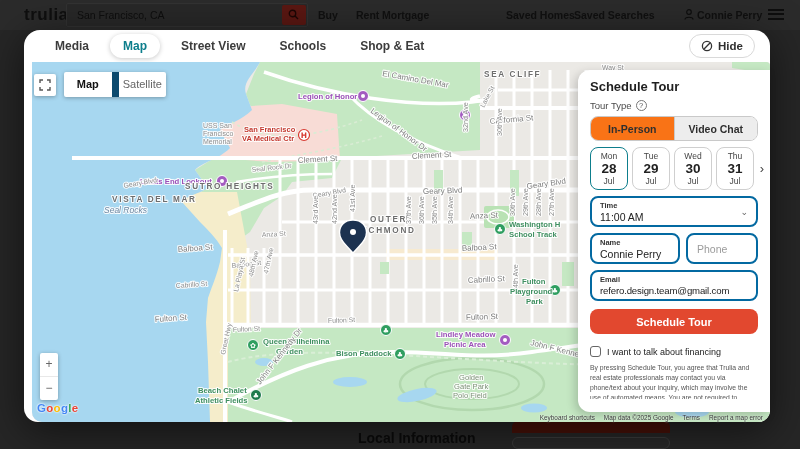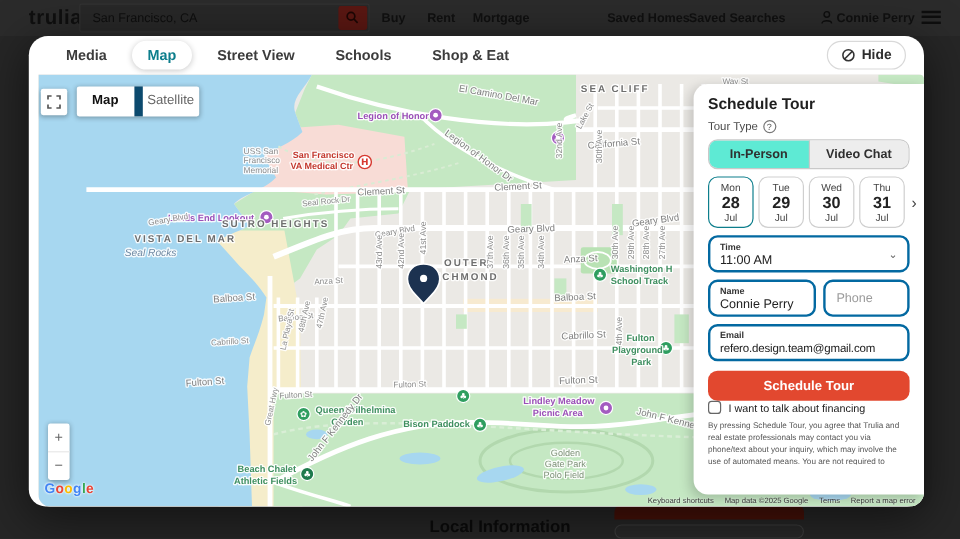--- a/index.html
+++ b/index.html
@@ -61,40 +61,40 @@
   .attr { position:absolute; right:7px; bottom:1px; font-size:6.4px; color:#3a3a3a; text-shadow:0 0 2px #fff; display:flex; gap:9px; }
 
   
   .panel { position:absolute; left:554px; top:40px; width:192px; height:342px; background:#fff;
     border-radius:12px 0 0 12px; box-shadow:-3px 3px 10px rgba(0,0,0,.18); padding:9px 12px; overflow:hidden; }
   .p-title { font-size:13px; font-weight:800; color:#1f1f1f; }
   .tour-type { margin-top:6px; display:flex; align-items:center; gap:4px; font-size:9.5px; color:#4a4a4a; }
   .q-ic { width:11px; height:11px; border:1px solid #777; border-radius:50%; font-size:7.5px; line-height:10px; text-align:center; color:#555; }
   .seg { margin-top:5px; display:flex; height:25px; border:1px solid #c9c9c9; border-radius:8px; overflow:hidden; }
   .seg .sg { flex:1; font-size:10.5px; display:flex; align-items:center; justify-content:center; color:#2f2f2f; }
-  .seg .sg.on { background:#5eead4; font-weight:700; border-right:1px solid #c9c9c9; box-shadow:0 0 3px rgba(0,0,0,.15); }
+  .seg .sg.on { background:#f97316; font-weight:700; border-right:1px solid #c9c9c9; box-shadow:0 0 3px rgba(0,0,0,.15); }
   .seg .sg.off { background:#ededed; font-weight:600; }
   .dates { position:relative; margin-top:6px; display:flex; gap:4px; }
   .dcard { width:38px; height:43px; border:1px solid #cfcfcf; border-radius:8px; background:#fff;
     display:flex; flex-direction:column; align-items:center; justify-content:center; }
   .dcard.sel { border:1.6px solid #0d7e8c; }
   .dcard .dw { font-size:8.5px; color:#444; } .dcard .dd { font-size:13.5px; font-weight:800; color:#222; line-height:1.15; } .dcard .dm { font-size:8.5px; color:#444; }
   .d-next { position:absolute; right:-6px; top:14px; font-size:13px; color:#444; text-shadow:0 0 3px #fff; }
   .fld { margin-top:6px; border:2px solid #0369a1; border-radius:8px; height:31px; padding:3px 8px; position:relative; }
   .fld .lab { font-size:7.5px; font-weight:700; color:#333; }
   .fld .val { font-size:10.5px; color:#222; margin-top:1px; white-space:nowrap; }
   .fld .chev { position:absolute; right:8px; top:9px; font-size:9px; color:#666; }
   .row2 { display:flex; gap:6px; }
   .row2 .fld.name { flex:1.4; } 
   .fld.ph { flex:1; display:flex; align-items:center; padding:0 9px; }
   .fld.ph .plc { font-size:10.5px; color:#9b9b9b; }
   .fld.email .val { font-size:9.6px; letter-spacing:-.15px; }
   .sched-btn { margin-top:8px; height:25px; border-radius:8px; background:#e2482f; color:#fff; font-size:11px; font-weight:800;
     display:flex; align-items:center; justify-content:center; }
-  .chk-row { margin-top:0; display:flex; align-items:center; gap:6px; }
+  .chk-row { margin-top:12px; display:flex; align-items:center; gap:6px; }
   .chk { width:11px; height:11px; border:1.4px solid #666; border-radius:3px; }
   .chk-lab { font-size:9px; color:#222; }
   .disc { margin-top:6px; font-size:6.8px; line-height:1.45; color:#555; height:36px; overflow:hidden; }
 </style>
 </head>
 <body>
 
 <div class="stage">
 
   <div class="site-header">
@@ -103,21 +103,21 @@
       <span class="q">San Francisco, CA</span>
       <span class="search-btn">
         <svg width="11" height="11" viewBox="0 0 11 11">
           <circle cx="4.5" cy="4.5" r="3.2" fill="none" stroke="#1d0604" stroke-width="1.4"></circle>
           <line x1="7" y1="7" x2="10" y2="10" stroke="#1d0604" stroke-width="1.4"></line>
         </svg>
       </span>
     </div>
     <span class="hnav" style="left:318px">Buy</span>
     <span class="hnav" style="left:356px">Rent</span>
-    <span class="hnav" style="left:394px">Mortgage</span>
+    <span class="hnav" style="left:382px">Mortgage</span>
     <span class="hnav" style="left:506px">Saved Homes</span>
     <span class="hnav" style="left:574px">Saved Searches</span>
     <svg class="user-ic" style="left:684px" viewBox="0 0 10 11">
       <circle cx="5" cy="3" r="2.3" fill="none" stroke="#0e0e0e" stroke-width="1.2"></circle>
       <path d="M1,10.5 C1,7.5 9,7.5 9,10.5" fill="none" stroke="#0e0e0e" stroke-width="1.2"></path>
     </svg>
     <span class="hnav" style="left:697px">Connie Perry</span>
     <span class="burger">
         <i></i>
         <i></i>

